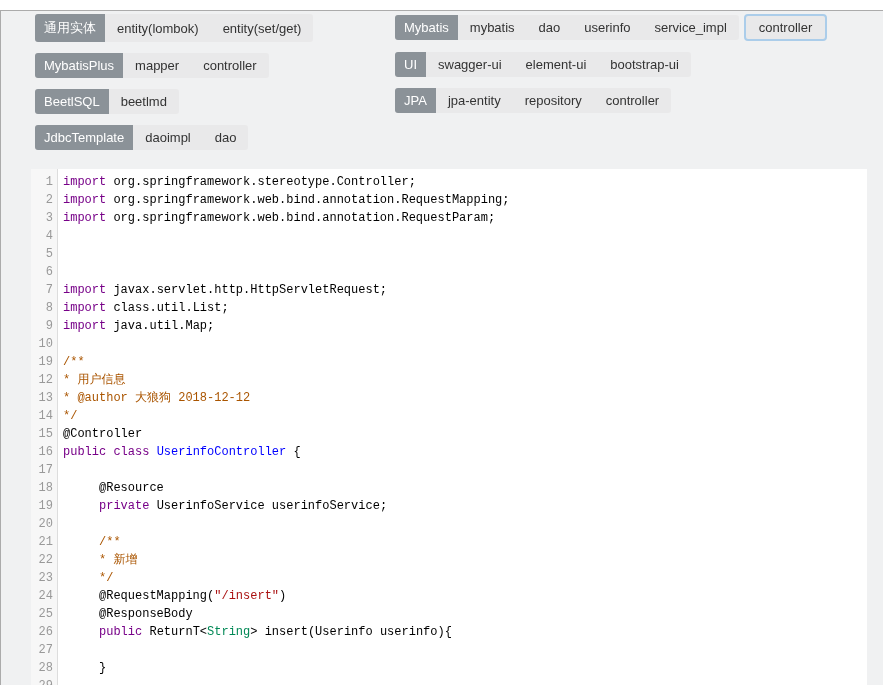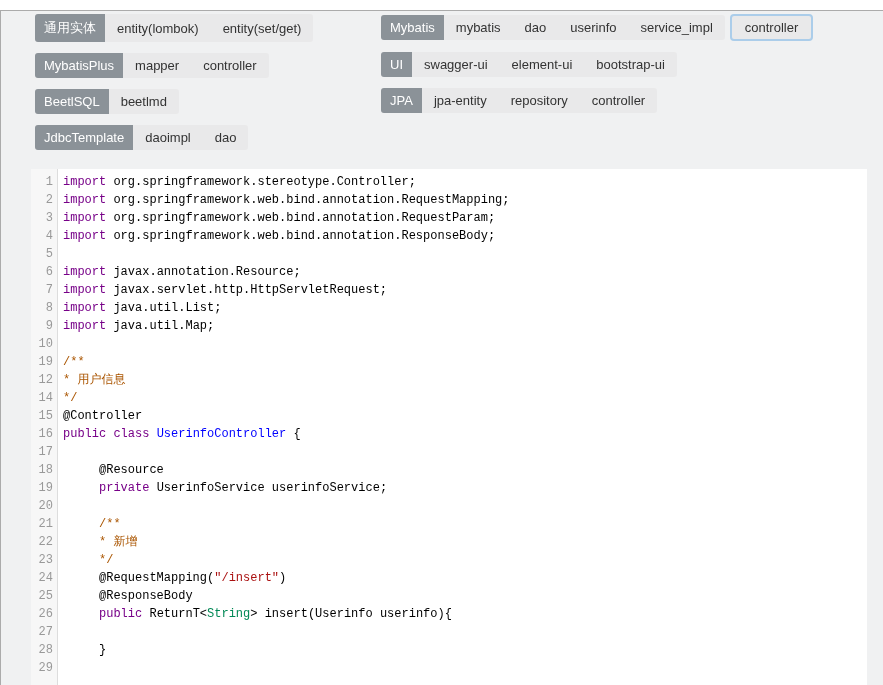--- a/index.html
+++ b/index.html
@@ -36,21 +36,21 @@
   .panel{
     position:absolute;left:0;top:10px;width:883px;height:675px;
     background:var(--bg-page);
     border-top:1px solid var(--border-panel);
     border-left:1px solid var(--border-panel);
   }
   
   .toolbar{position:absolute;left:0;top:0;width:100%;height:155px;}
   .toolbar-col{position:absolute;top:3px;display:flex;flex-direction:column;align-items:flex-start;}
   .toolbar-col.col-left{left:34px;}
-  .toolbar-col.col-right{left:380px;justify-content:center;}
+  .toolbar-col.col-right{left:394px;justify-content:center;}
   .toolbar-row{display:flex;align-items:center;margin-bottom:11px;}
   .group{
     display:inline-flex;align-items:stretch;
     background:var(--bg-group);
     border-radius:3px;
   }
   .group-label{
     background:var(--bg-label);
     color:var(--text-label);
     font-size:13px;
@@ -183,53 +183,55 @@
         <div class="code-line">
           <span class="ln">2</span>
           <span class="lc"><span class="tok-kw">import</span><span class="tok-pl"> org.springframework.web.bind.annotation.RequestMapping;</span></span>
         </div>
         <div class="code-line">
           <span class="ln">3</span>
           <span class="lc"><span class="tok-kw">import</span><span class="tok-pl"> org.springframework.web.bind.annotation.RequestParam;</span></span>
         </div>
         <div class="code-line">
           <span class="ln">4</span>
-          <span class="lc"><span class="tok-kw">import</span><span class="tok-pl"> org.springframework.web.bind.annotation.ResponseBody;</span></span>
         </div>
         <div class="code-line">
           <span class="ln">5</span>
           <span class="lc"></span>
         </div>
         <div class="code-line">
           <span class="ln">6</span>
-          <span class="lc"><span class="tok-kw">import</span><span class="tok-pl"> javax.annotation.Resource;</span></span>
         </div>
         <div class="code-line">
           <span class="ln">7</span>
           <span class="lc"><span class="tok-kw">import</span><span class="tok-pl"> javax.servlet.http.HttpServletRequest;</span></span>
         </div>
         <div class="code-line">
           <span class="ln">8</span>
-          <span class="lc"><span class="tok-kw">import</span><span class="tok-pl"> java.util.List;</span></span>
+          <span class="lc"><span class="tok-kw">import</span><span class="tok-pl"> class.util.List;</span></span>
         </div>
         <div class="code-line">
           <span class="ln">9</span>
           <span class="lc"><span class="tok-kw">import</span><span class="tok-pl"> java.util.Map;</span></span>
         </div>
         <div class="code-line">
           <span class="ln">10</span>
           <span class="lc"></span>
         </div>
         <div class="code-line">
           <span class="ln">19</span>
           <span class="lc"><span class="tok-com">/**</span></span>
         </div>
         <div class="code-line">
           <span class="ln">12</span>
           <span class="lc"><span class="tok-com">* 用户信息</span></span>
+        </div>
+        <div class="code-line">
+          <span class="ln">13</span>
+          <span class="lc"><span class="tok-com">* @author 大狼狗 2018-12-12</span></span>
         </div>
         <div class="code-line">
           <span class="ln">14</span>
           <span class="lc"><span class="tok-com">*/</span></span>
         </div>
         <div class="code-line">
           <span class="ln">15</span>
           <span class="lc"><span class="tok-pl">@Controller</span></span>
         </div>
         <div class="code-line">

